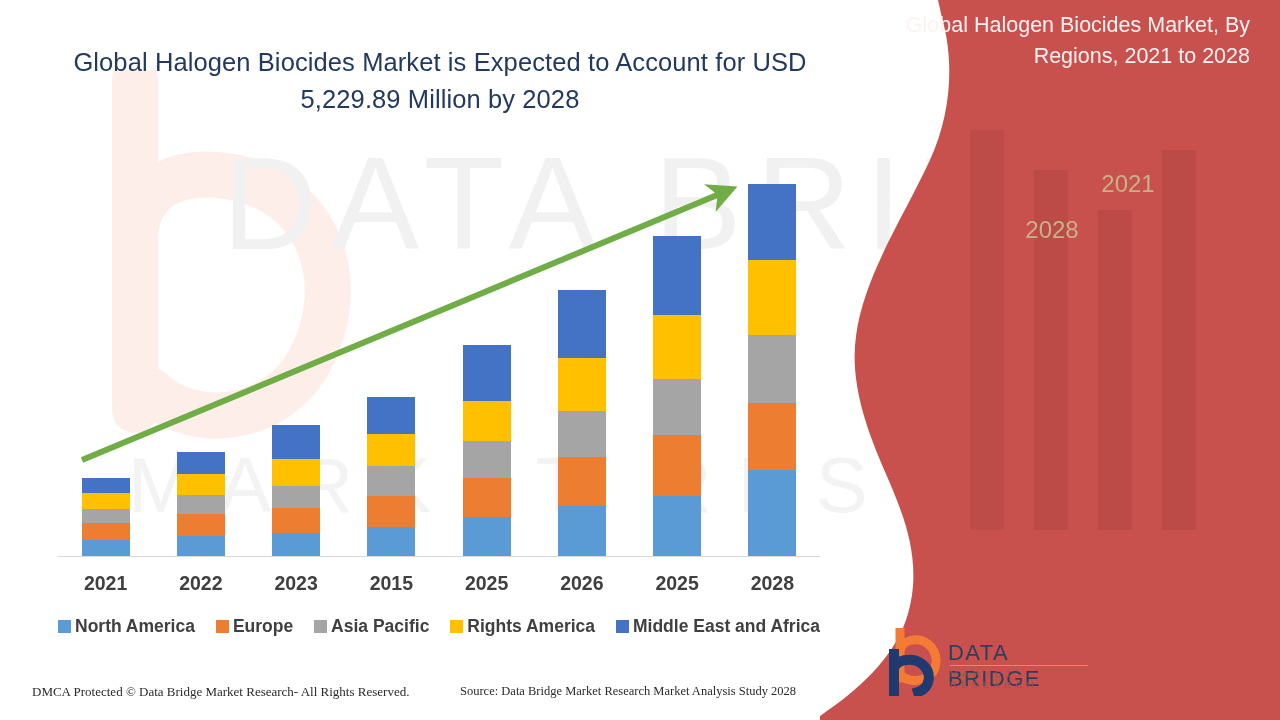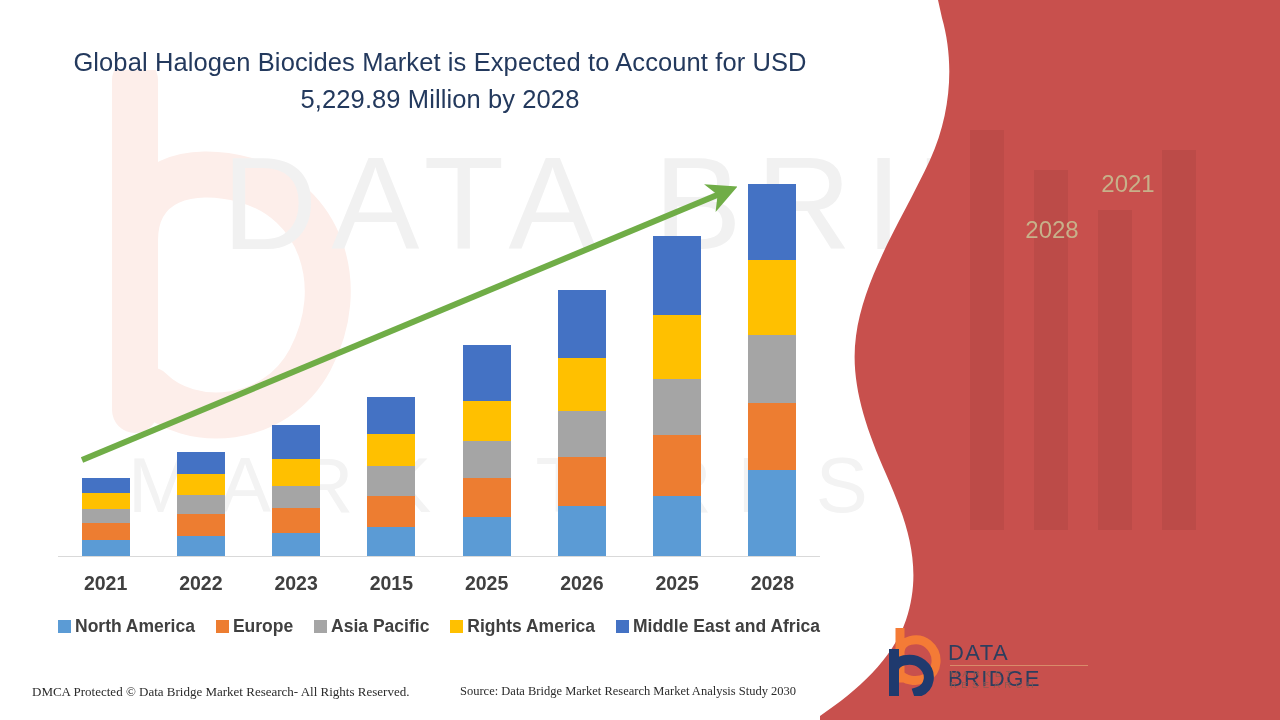--- a/index.html
+++ b/index.html
@@ -338,40 +338,41 @@
         <span class="legend-swatch" style="background: rgb(255, 192, 0);"></span>
         <span class="legend-label">Rights America</span>
       </div>
       <div class="legend-item">
         <span class="legend-swatch" style="background: rgb(68, 114, 196);"></span>
         <span class="legend-label">Middle East and Africa</span>
       </div>
     </div>
 
   <div class="footer-left">DMCA Protected © Data Bridge Market Research- All Rights Reserved.</div>
-  <div class="footer-right">Source: Data Bridge Market Research Market Analysis Study 2030</div>
+  <div class="footer-right">Source: Data Bridge Market Research Market Analysis Study 2028</div>
 
   <div class="right-panel">
     <svg style="position:absolute;left:0;top:0;width:460px;height:720px;">
       <path d="M 0 0 L 460 0 L 460 720 L 0 720 L 0 716
                C 38 690, 72 660, 86 620
                C 104 566, 86 520, 66 474
                C 44 424, 30 380, 36 336
                C 44 276, 82 220, 110 160
                C 132 112, 134 60, 122 18
                L 118 0 Z" fill="#C8504D"></path>
 
       <g opacity="0.055" fill="#000000">
         <rect x="150" y="130" width="34" height="400"></rect>
         <rect x="214" y="170" width="34" height="360"></rect>
         <rect x="278" y="210" width="34" height="320"></rect>
         <rect x="342" y="150" width="34" height="380"></rect>
       </g>
     </svg>
 
+    <div class="panel-title">Global Halogen Biocides Market, By Regions, 2021 to 2028</div>
 
   </div>
 
   <div class="hex-year y2028">2028</div>
   <div class="hex-year y2021">2021</div>
 
 
   <div class="logo-wrap">
     <svg style="position:absolute;left:0;top:-6px;width:66px;height:68px;">
       <path d="M12 4 L12 50 M12 24 C12 12, 30 8, 40 16 C52 26, 50 44, 38 50 C28 55, 16 52, 12 46" fill="none" stroke="#F47B36" stroke-width="9" stroke-linecap="square"></path>

